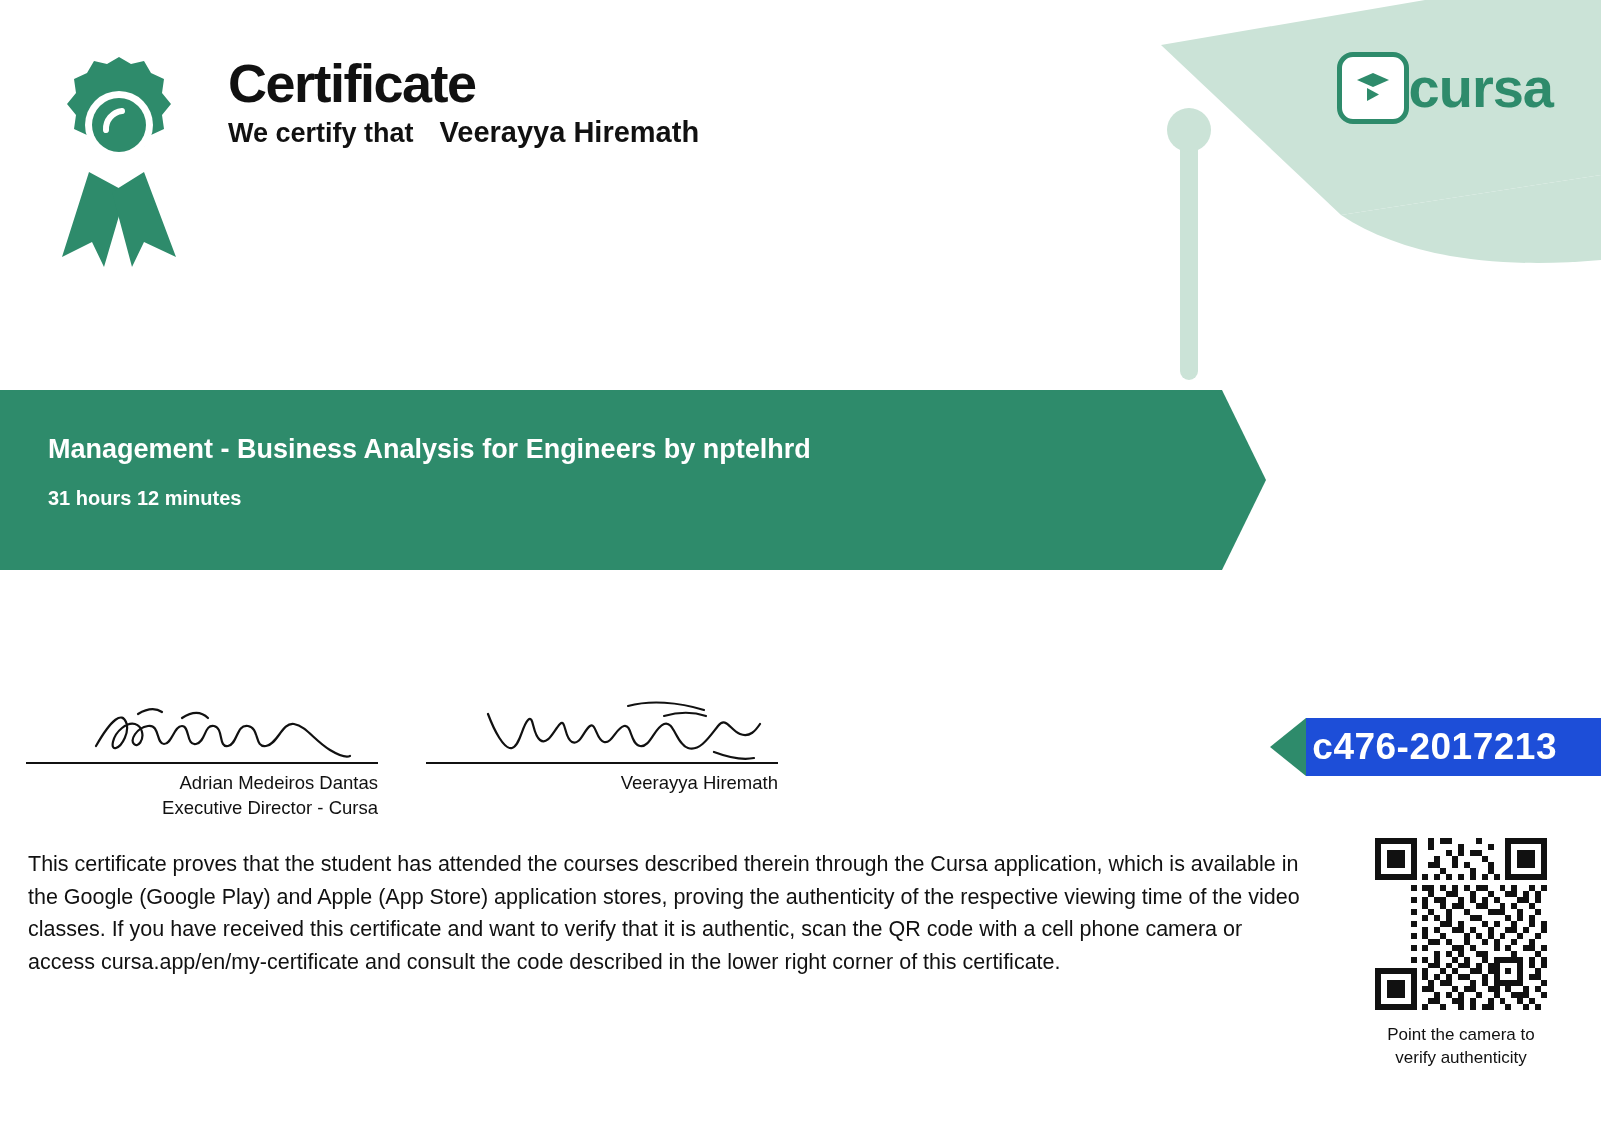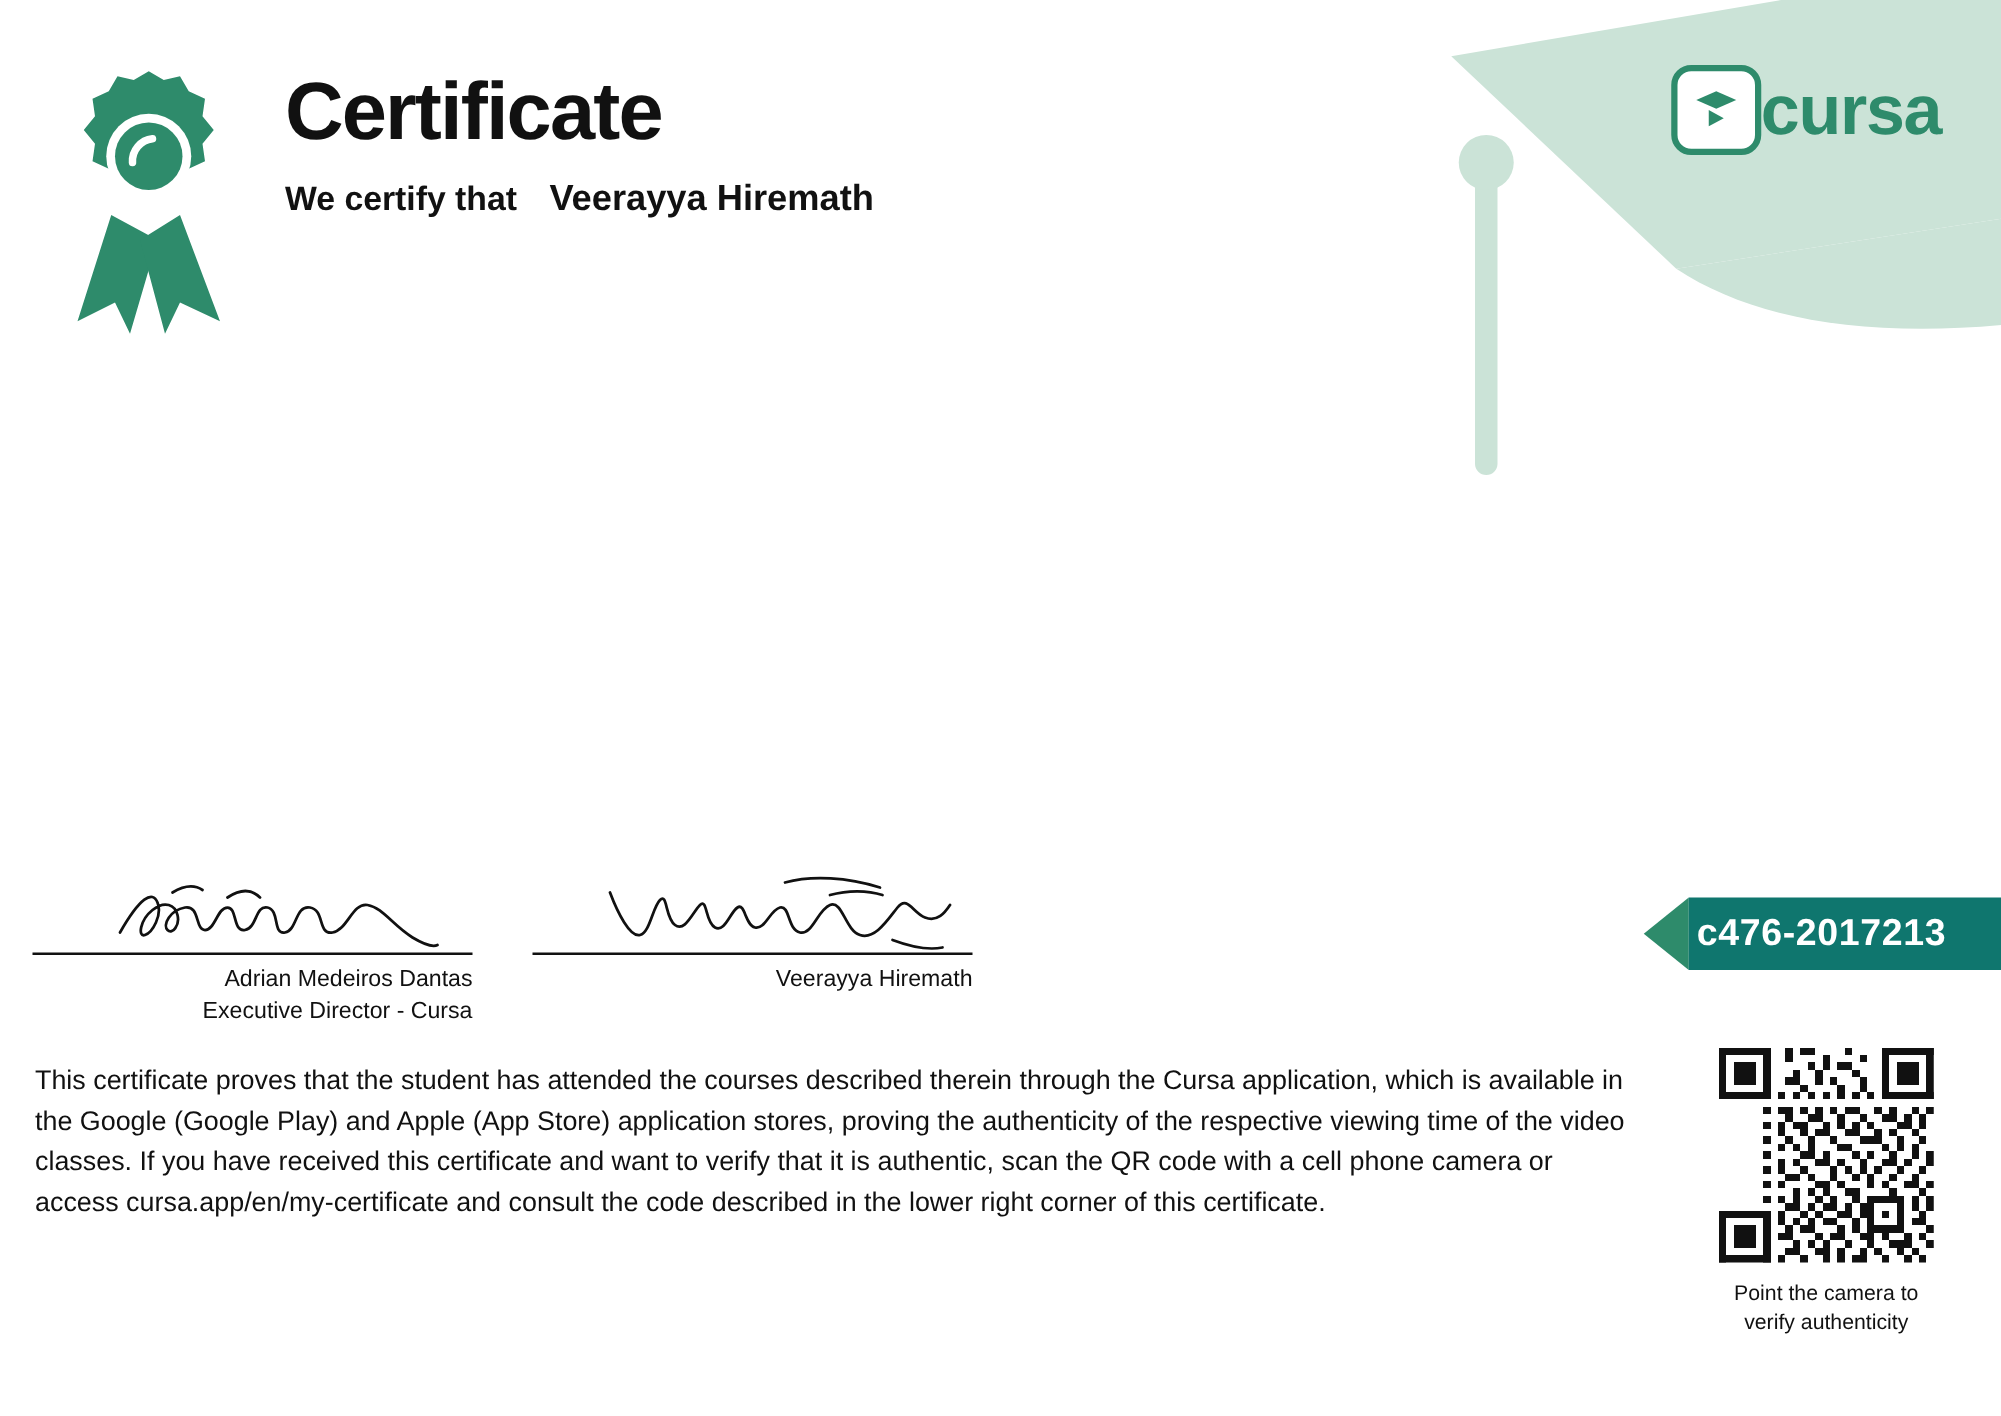--- a/index.html
+++ b/index.html
@@ -66,25 +66,25 @@
   }
 
   
   .heading {
     position: absolute;
     left: 228px;
     top: 55px;
     width: 900px;
   }
   .title {
-    font-size: 65px;
+    font-size: 54px;
     font-weight: 700;
     letter-spacing: -1.5px;
     line-height: 1.05;
-    margin: 0 0 20px 0;
+    margin: 0 0 4px 0;
     color: #111111;
   }
   .certify-line {
     font-size: 27px;
     font-weight: 700;
     margin: 0 0 8px 0;
     display: flex;
     gap: 26px;
     align-items: baseline;
   }
@@ -179,23 +179,23 @@
     align-items: stretch;
   }
   .code-arrow {
     width: 0;
     height: 0;
     border-top: 29px solid transparent;
     border-bottom: 29px solid transparent;
     border-right: 36px solid #2e8b6b;
   }
   .code-body {
-    background: #0f766e;
+    background: #1d4ed8;
     color: #ffffff;
-    font-size: 30px;
+    font-size: 37px;
     font-weight: 700;
     display: flex;
     align-items: center;
     padding: 0 44px 0 6px;
     letter-spacing: 0.5px;
   }
 
   
   .legal {
     position: absolute;
@@ -268,20 +268,28 @@
   </div>
 
   <div class="heading">
     <h1 class="title">Certificate</h1>
     <div class="certify-line">
       <span>We certify that</span>
       <span class="student">Veerayya Hiremath</span>
     </div>
   </div>
 
+  <div class="banner">
+    <div class="banner-body"></div>
+    <div class="banner-arrow"></div>
+    <div class="banner-text">
+      <p class="course-name">Management - Business Analysis for Engineers by nptelhrd</p>
+      <p class="course-duration">31 hours 12 minutes</p>
+    </div>
+  </div>
 
   <div class="signatures">
 
     <div class="sig-block">
       <div class="sig-img">
         <svg width="300" height="62" viewBox="0 0 300 62" xmlns="http://www.w3.org/2000/svg">
           <g fill="none" stroke="#111111" stroke-width="2.2" stroke-linecap="round">
             <path d="M18 46 C34 18 44 12 48 22 C52 32 44 46 38 48 C32 50 34 36 44 28 C54 20 62 24 64 32 C66 40 60 48 56 44 C52 40 58 28 70 26 C82 24 78 44 86 44 C94 44 96 26 104 26 C112 26 108 46 118 44 C128 42 126 24 136 26 C146 28 140 48 150 46 C160 44 158 24 170 26 C182 28 176 48 188 46 C200 44 204 22 216 24 C228 26 236 40 252 50 C262 56 268 58 272 56"></path>
             <path d="M60 14 C70 8 78 8 84 12"></path>
             <path d="M104 18 C116 10 124 12 130 18"></path>

